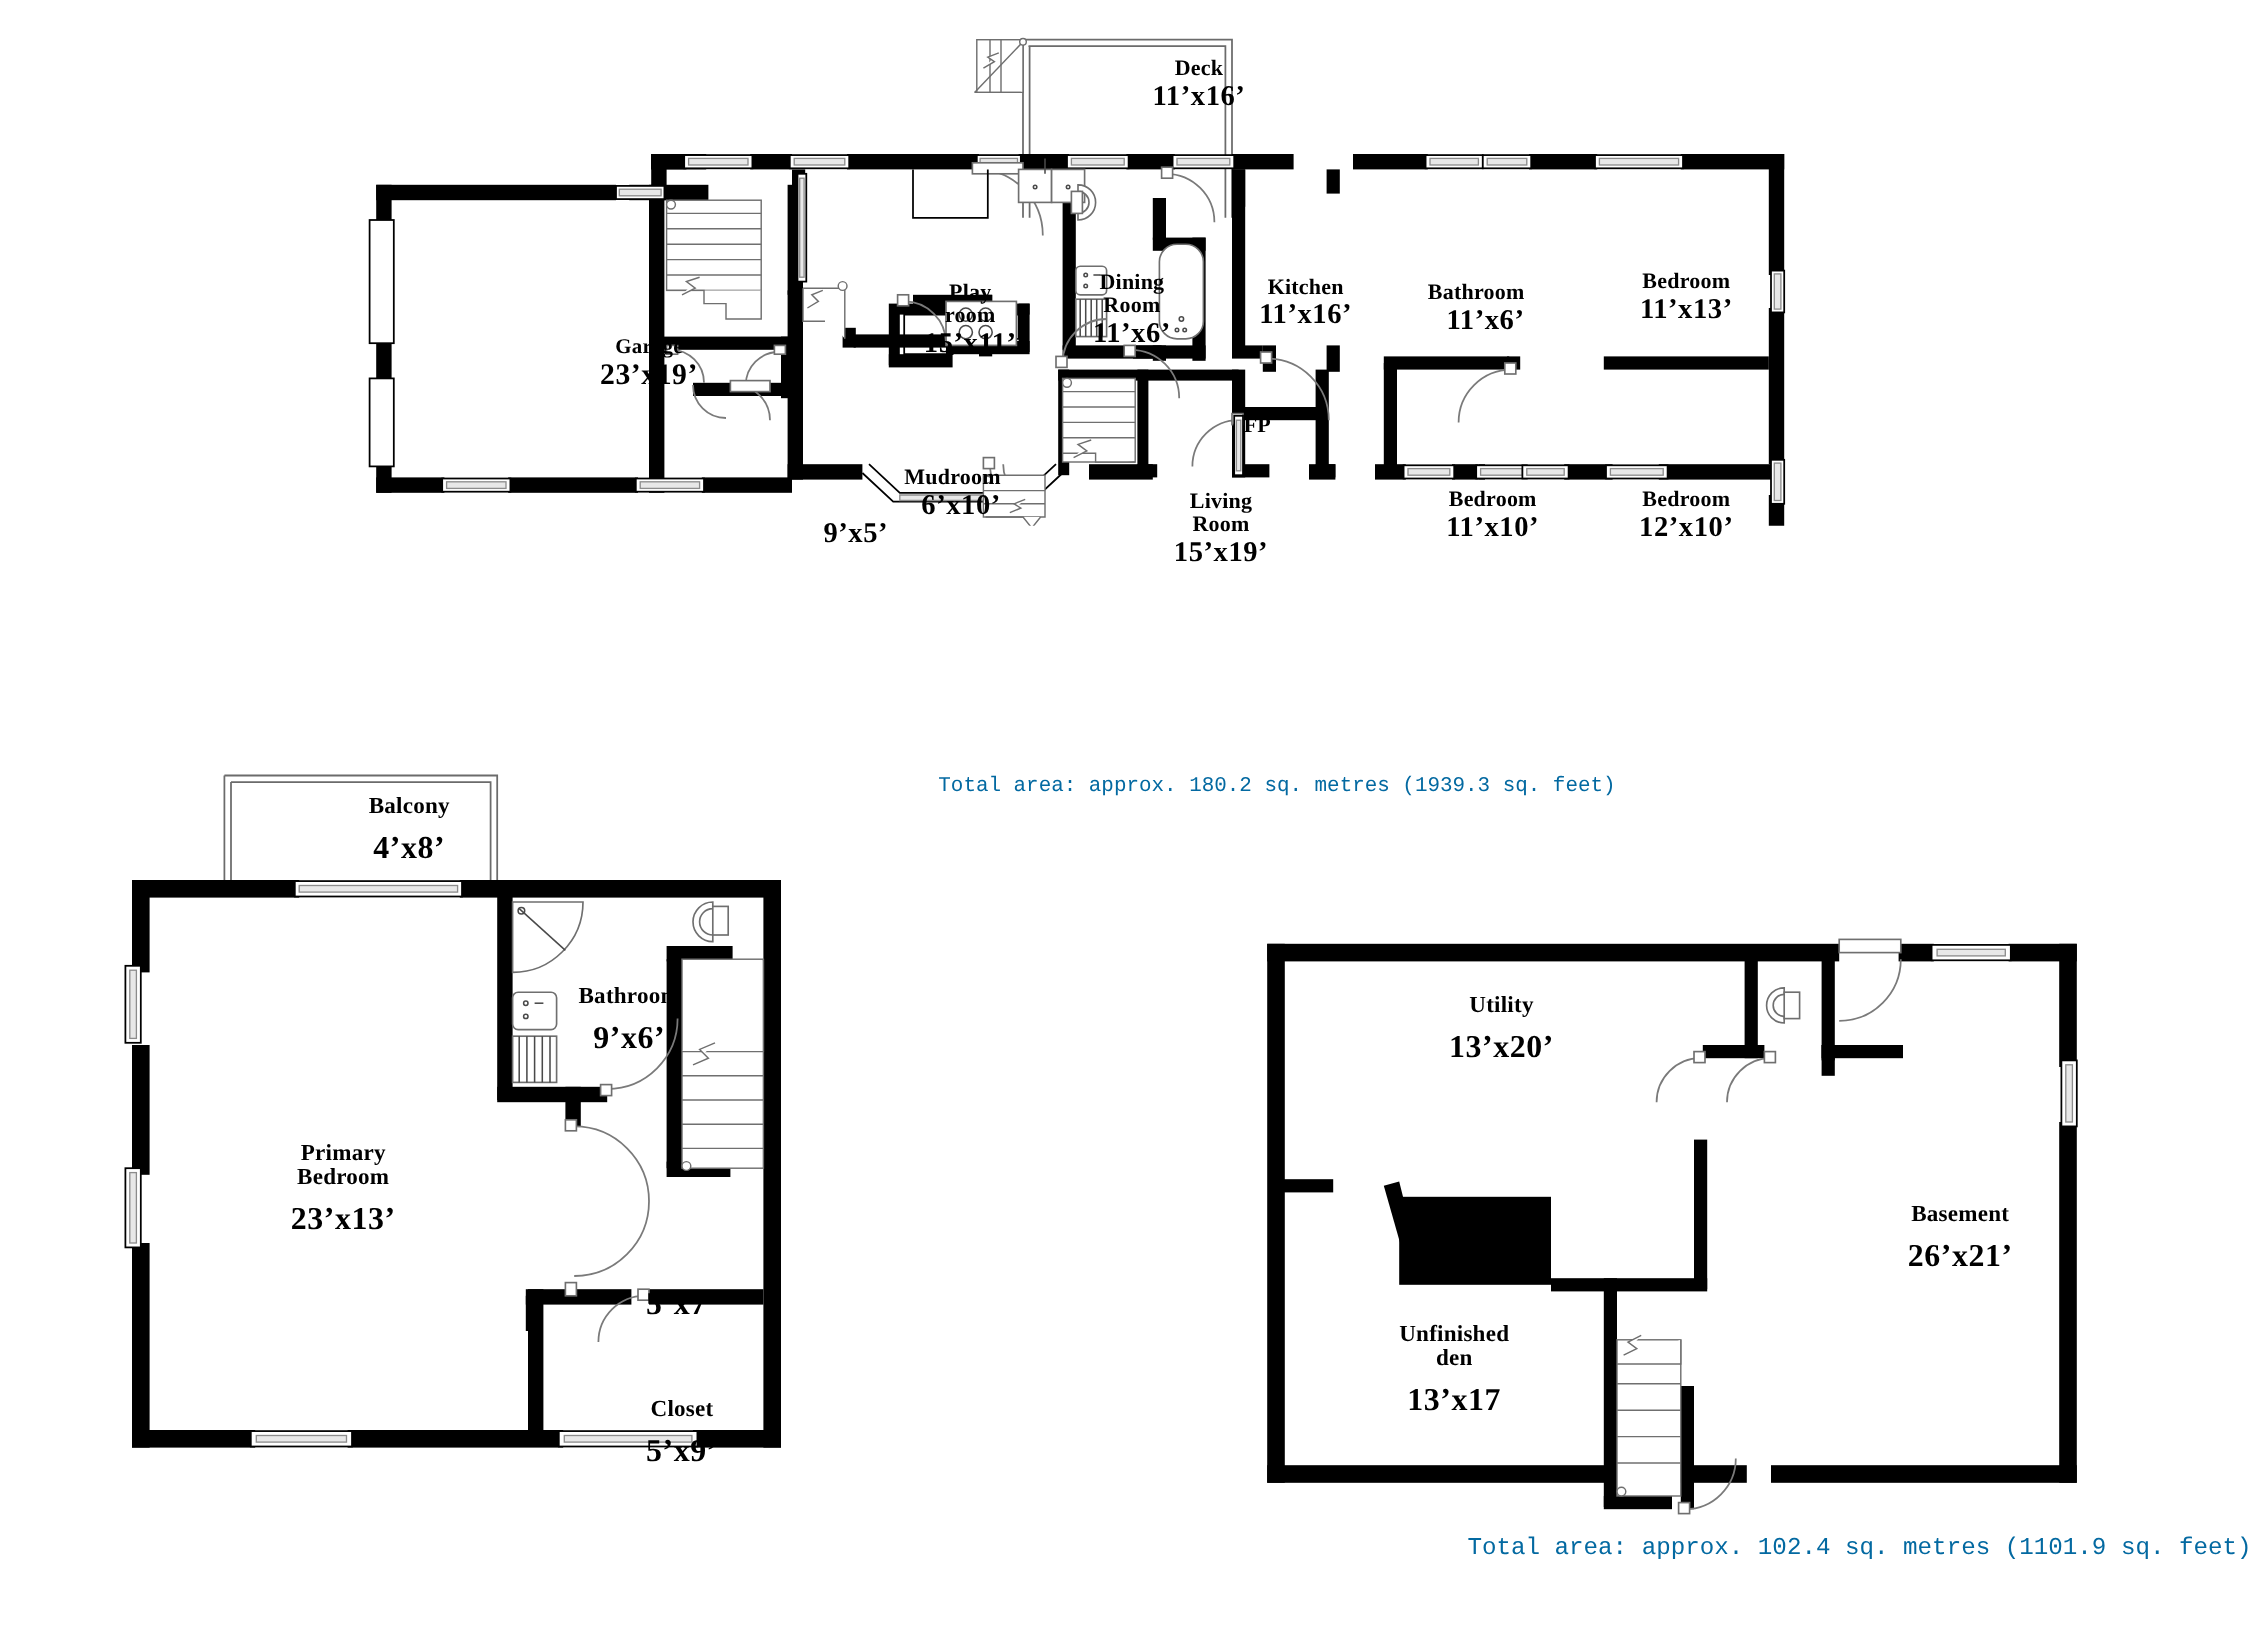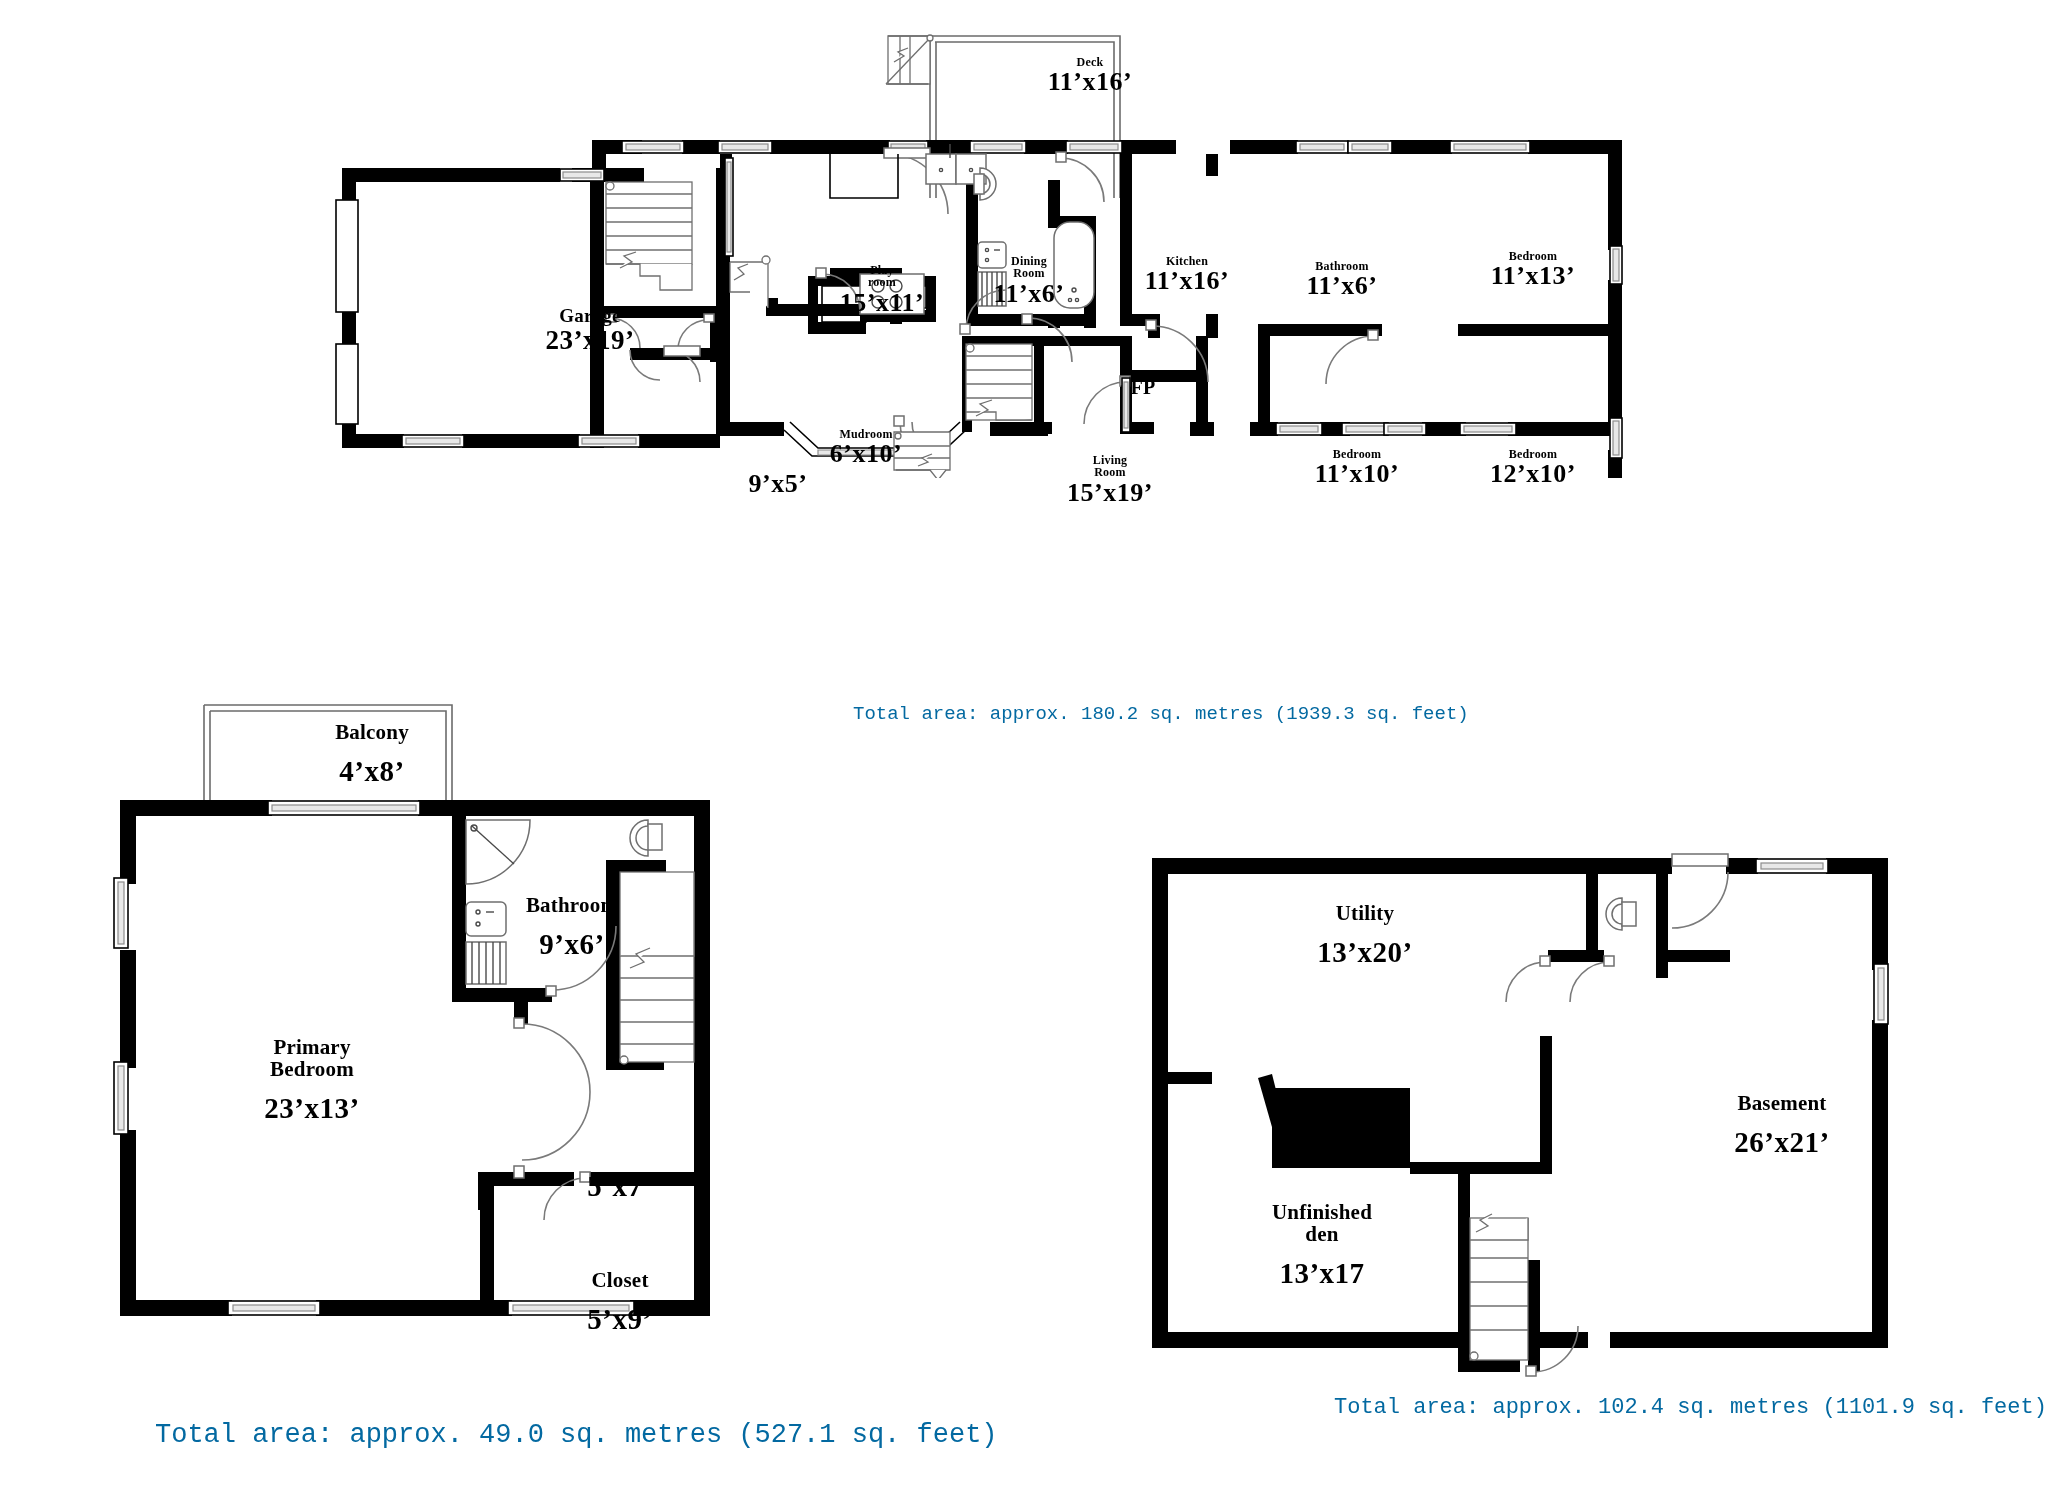--- a/index.html
+++ b/index.html
@@ -39,21 +39,21 @@
     text-align: center;
     color: #000000;
     font-weight: bold;
     white-space: nowrap;
     line-height: 1.04;
     transform: translate(-50%, -50%);
     letter-spacing: 0.2px;
   }
   .lbl .nm { display: block; font-size: 19px; }
   .lbl .dm { display: block; font-size: 27px; letter-spacing: 0.5px; }
-  .lbl.small .nm { font-size: 12px; }
+  .lbl.small .nm { font-size: 20px; }
   .lbl.small .dm { font-size: 26px; text-align: right; }
   .lbl.mid .nm { font-size: 21px; }
   .lbl.mid .dm { font-size: 29px; margin-top: 12px; }
   .lbl.fp  { font-size: 20px; }
 
   .total {
     position: absolute;
     color: #0369a1;
     font-size: 19px;
     white-space: nowrap;
@@ -538,21 +538,20 @@
     <span class="dm">9’x6’</span>
   </div>
   <div class="lbl mid" style="left:620px; top:1180px;">
     <span class="dm">5’x7’</span>
   </div>
   <div class="lbl mid" style="left:620px; top:1302px;">
     <span class="nm">Closet</span>
     <span class="dm">5’x9’</span>
   </div>
 
-  <div class="total t2" style="left:155px; top:1420px;">Total area: approx. 49.0 sq. metres (527.1 sq. feet)</div>
 
   <svg class="plan" style="left:1140px; top:840px;" width="760" height="540" viewBox="0 0 760 540">
 
     <g class="wall">
 
       <rect x="12" y="18" width="520" height="16"></rect>
       <rect x="586" y="18" width="32" height="16"></rect>
       <rect x="686" y="18" width="62" height="16"></rect>
 
       <rect x="12" y="18" width="16" height="490"></rect>

